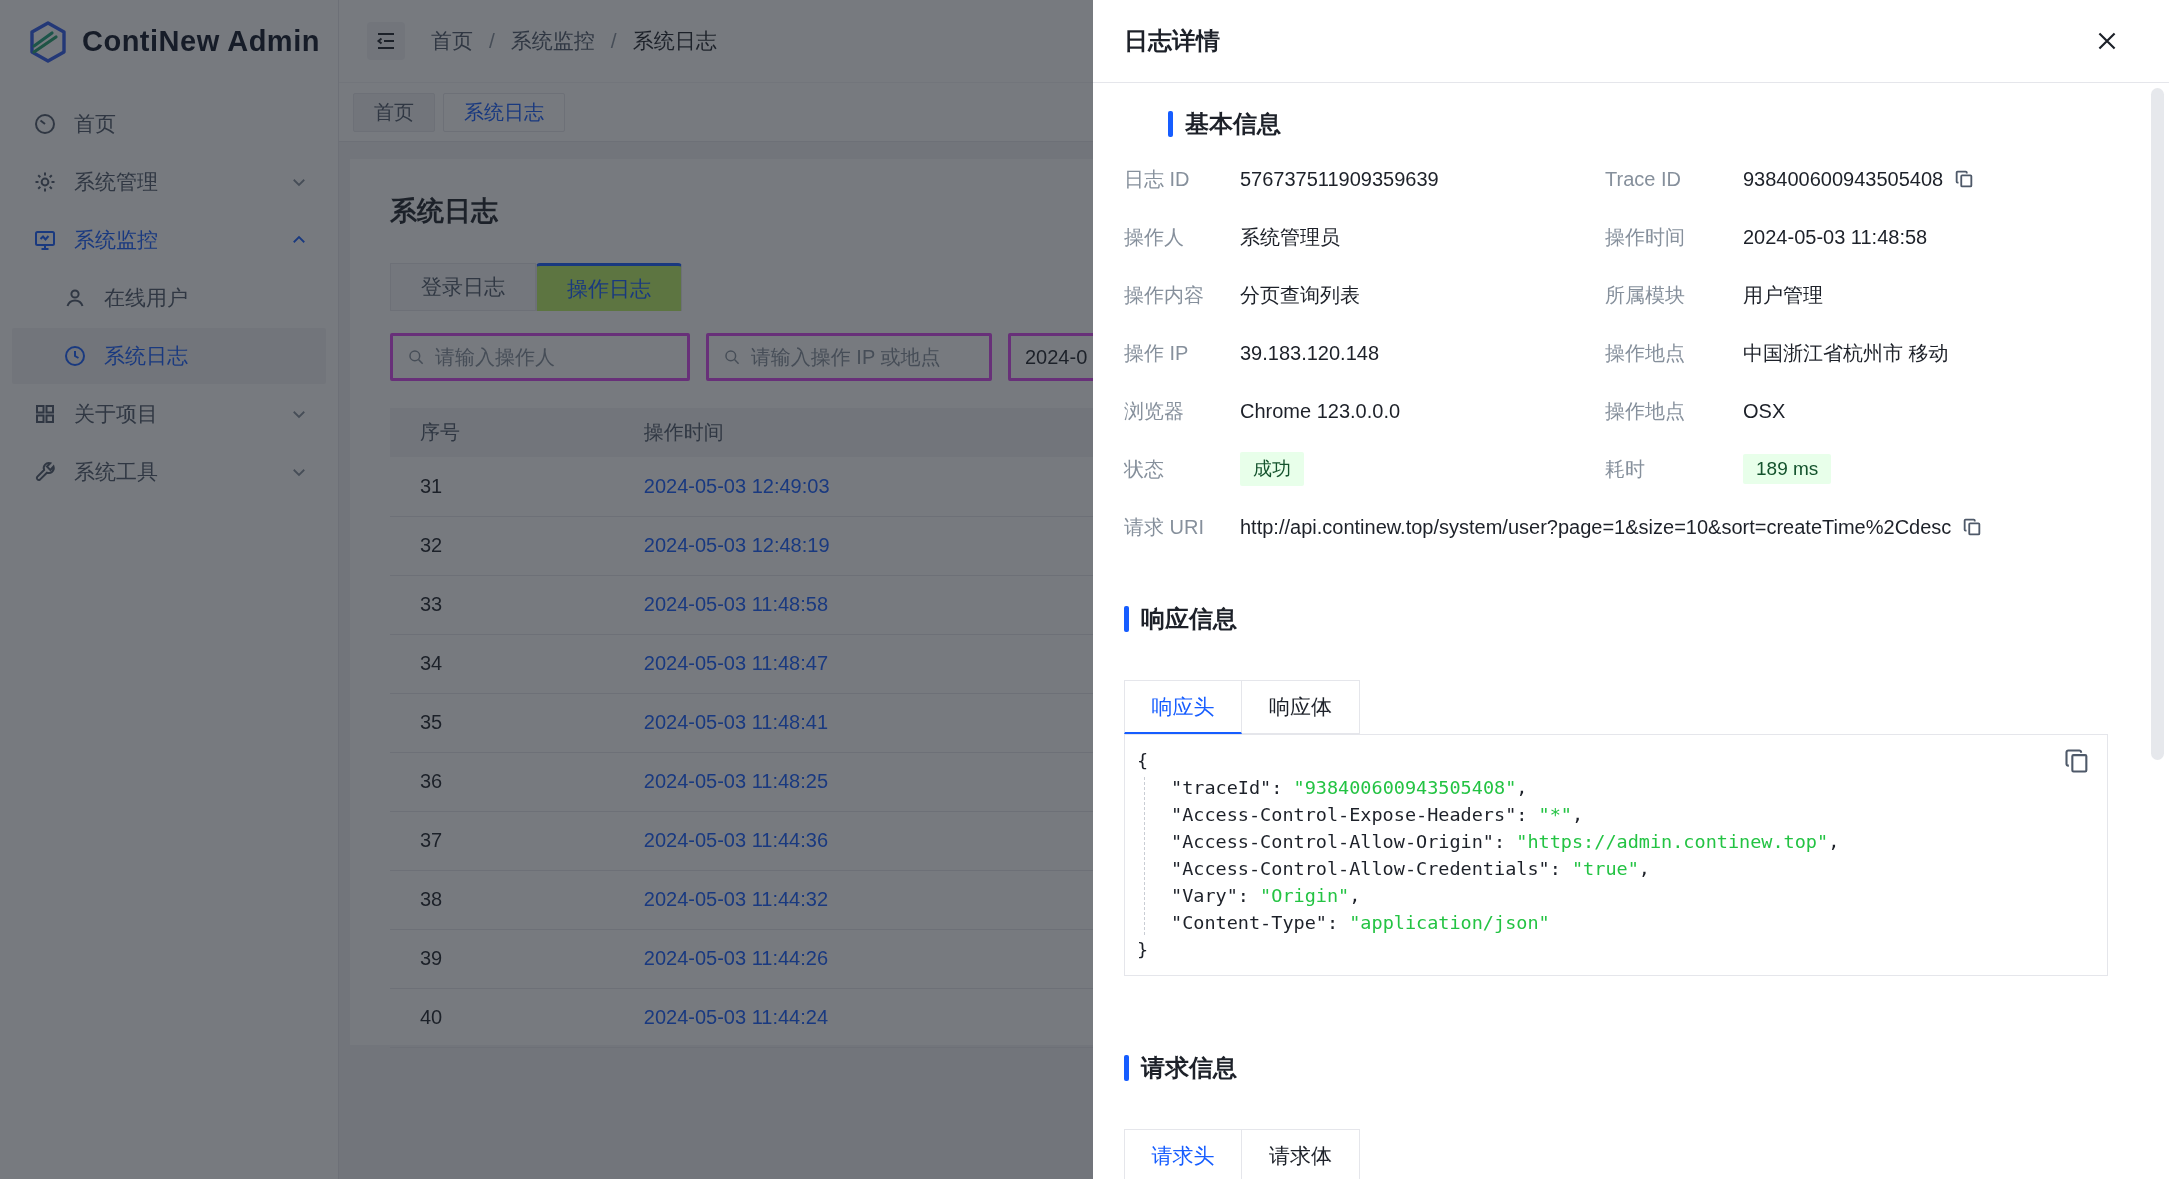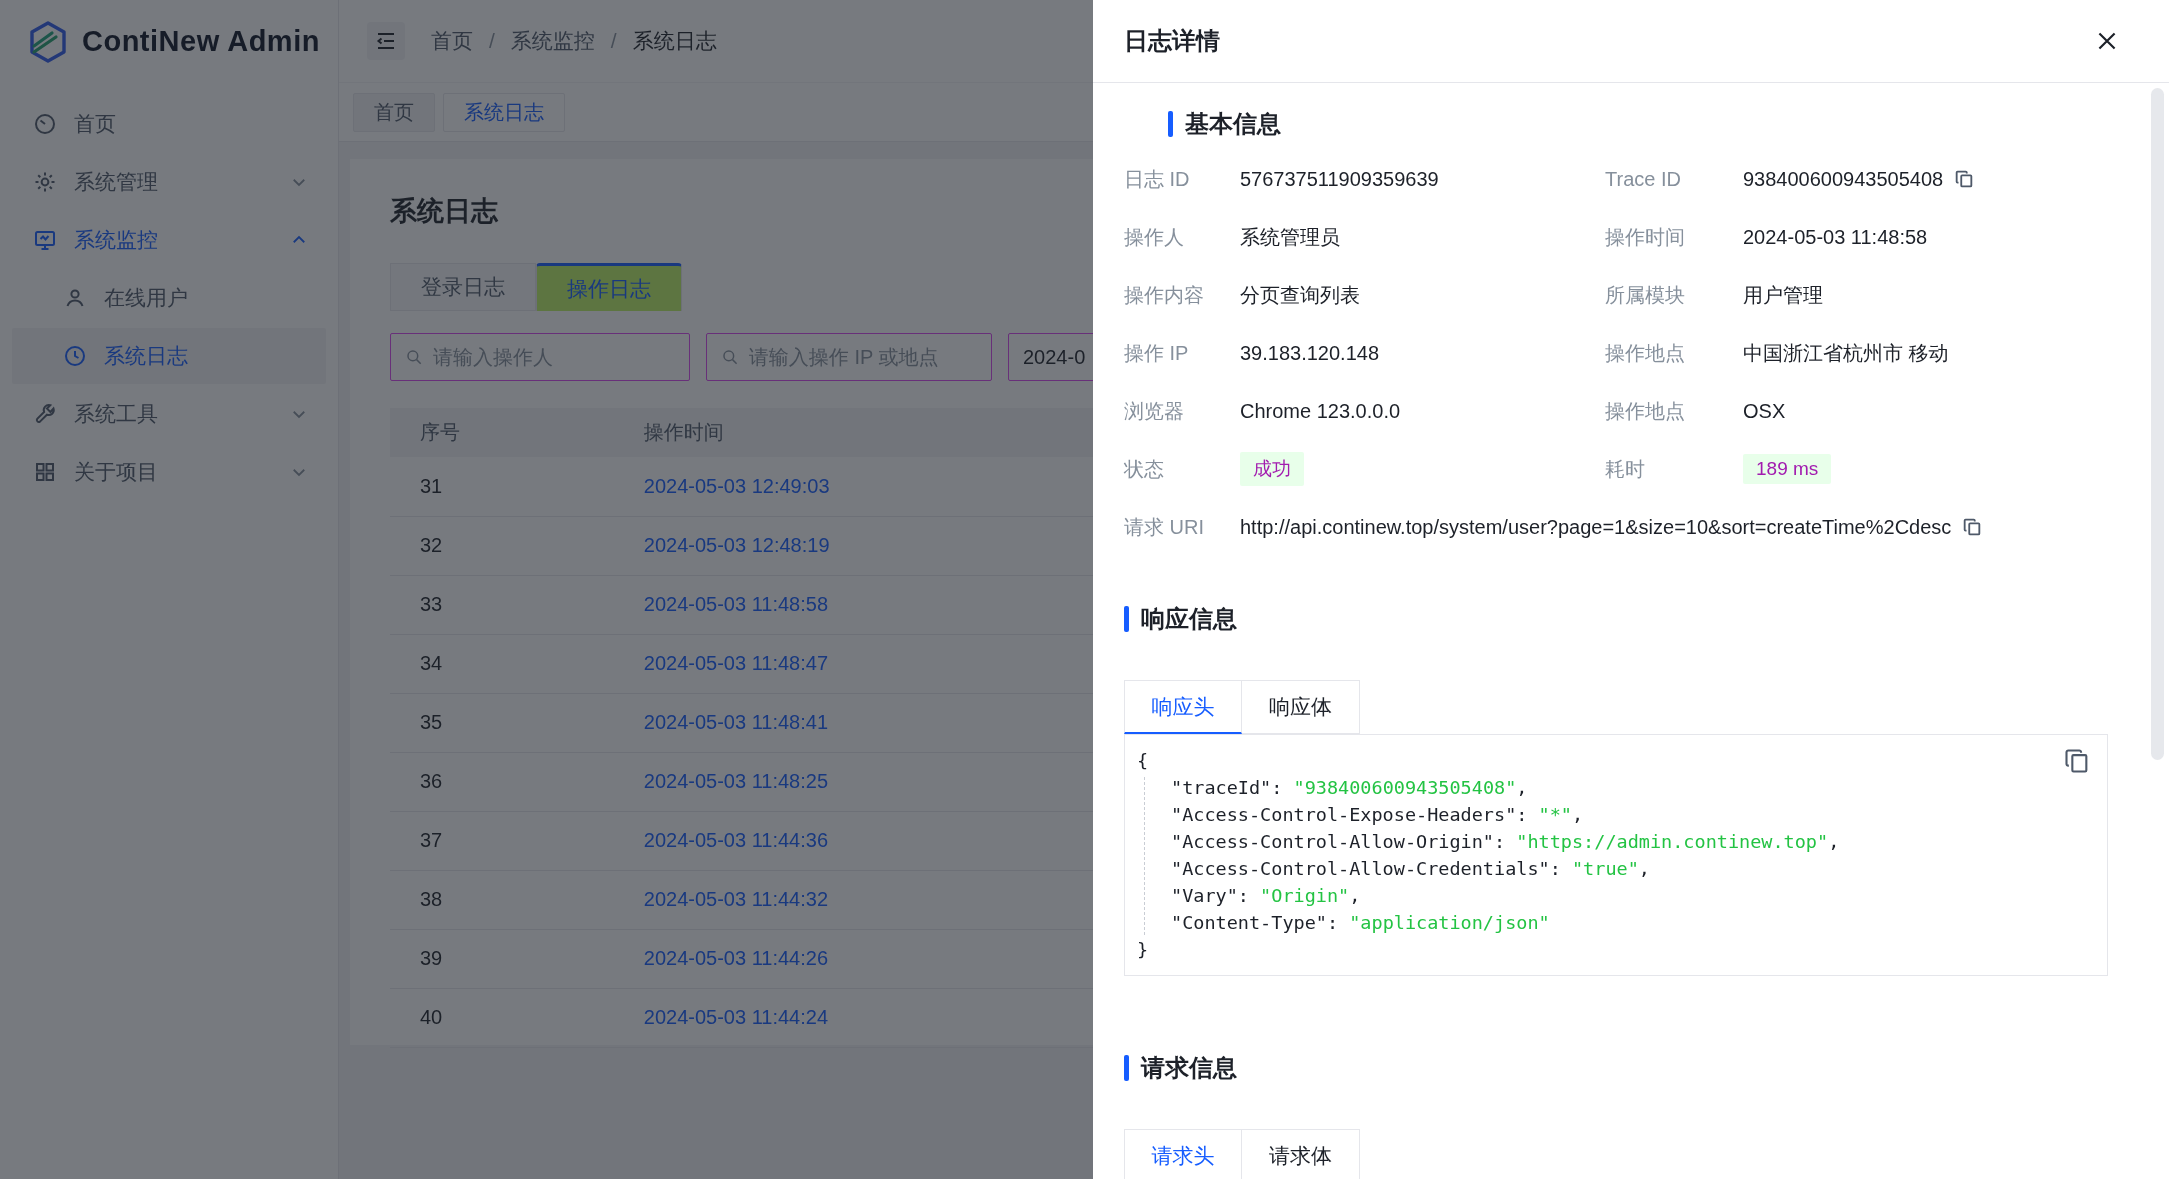--- a/index.html
+++ b/index.html
@@ -40,21 +40,21 @@
   
   #page { position:absolute; left:339px; top:142px; right:0; bottom:0; background:#f2f3f5; z-index:1; }
   #card { position:absolute; left:11px; top:17px; width:1800px; height:886px; background:#fff; padding:34px 0 0 40px; }
   .card-title { font-size:27px; font-weight:600; color:#1d2129; }
   .ctabs { display:flex; margin-top:34px; }
   .ctab { height:48px; padding:0 30px; display:flex; align-items:center; font-size:21px; color:#4e5969;
     border:1px solid #e5e6eb; background:#f7f8fa; cursor:pointer; }
   .ctab.active { background:#bef264; color:#165dff; border-top:3px solid #165dff; border-bottom:none;
     border-top-left-radius:4px; border-top-right-radius:4px; }
   .search-row { display:flex; gap:16px; margin-top:22px; }
-  .s-input { height:48px; border:1px solid #d946ef; border-radius:2px; background:#fff;
+  .s-input { height:48px; border:3px solid #d946ef; border-radius:2px; background:#fff;
     display:flex; align-items:center; padding:0 14px; gap:10px; }
   .s-input input { border:none; outline:none; font-size:20px; color:#1d2129; background:transparent;
     font-family:inherit; width:100%; }
   .s-input input::placeholder { color:#86909c; }
   .w1 { width:300px; } .w2 { width:286px; } .w3 { width:300px; }
   .w3 input { color:#1d2129; }
 
   table.log { border-collapse:collapse; margin-top:27px; width:1700px; table-layout:fixed; }
   table.log th { background:#f2f3f5; height:49px; font-weight:400; font-size:20px; color:#4e5969; text-align:left; padding-left:18px; }
   table.log td { height:59px; border-bottom:1px solid #e5e6eb; font-size:20px; color:#1d2129;
@@ -79,21 +79,21 @@
   .sec-bar { width:5px; height:26px; background:#165dff; border-radius:2px; }
   .mt1 { margin-top:25px;margin-left:44px; } .mt2 { margin-top:47px; } .mt3 { margin-top:76px; }
 
   .fields { margin-top:10px; }
   .f-row { display:flex; height:58px; align-items:center; }
   .f-cell { display:flex; align-items:center; width:481px; }
   .f-cell.c2col { width:500px;gap:28px; }
   .f-label { width:116px; flex:0 0 116px; font-size:20px; color:#86909c; }
   .f-cell.c2col .f-label { width:110px; flex:0 0 110px; }
   .f-value { font-size:20px; color:#1d2129; display:flex; align-items:center; gap:10px; white-space:nowrap; }
-  .badge { background:#e8ffea; color:#a21caf; font-size:19px; padding:4px 13px; border-radius:2px; }
+  .badge { background:#e8ffea; color:#14532d; font-size:19px; padding:4px 13px; border-radius:2px; }
   .copy-ic { width:22px; height:22px; color:#4e5969; cursor:pointer; flex:0 0 22px; }
 
   .d-tabs { display:flex; margin-top:45px; }
   .d-tab { width:118px; height:54px; display:flex; align-items:center; justify-content:center;
     border:1px solid #e5e6eb; font-size:21px; color:#1d2129; background:#fff; cursor:pointer; }
   .d-tab + .d-tab { border-left:none; }
   .d-tab.active { color:#165dff; border-bottom:2px solid #165dff; }
   .code-box { position:relative; border:1px solid #e5e6eb; background:#fff; padding:12px 18px 12px 12px;
     font-family:"DejaVu Sans Mono","Liberation Mono",monospace; font-size:18.5px; }
   .code-copy { position:absolute; top:12px; right:16px; width:28px; height:28px; background:transparent;
@@ -163,35 +163,35 @@
     </div>
     <div class="menu-item child selected">
       <svg class="mi-icon" viewBox="0 0 24 24" fill="none" stroke="currentColor" stroke-width="2">
         <circle cx="12" cy="12" r="9"></circle>
           <path d="M12 7v5l3.5 2"></path>
       </svg>
       <span class="lbl">系统日志</span>
     </div>
     <div class="menu-item">
       <svg class="mi-icon" viewBox="0 0 24 24" fill="none" stroke="currentColor" stroke-width="2">
-        <path d="M20.5 6.5a5 5 0 0 1-6.6 6.2L7 19.6a2 2 0 0 1-2.8-2.8l6.9-6.9a5 5 0 0 1 6.2-6.6L14 6.6l3.4 3.4 3.1-3.5z"></path>
-      </svg>
-      <span class="lbl">系统工具</span>
-      <svg class="chev" viewBox="0 0 24 24" fill="none" stroke="currentColor" stroke-width="2.4">
-          <path d="M5 9l7 7 7-7"></path>
-        </svg>
-    </div>
-    <div class="menu-item">
-      <svg class="mi-icon" viewBox="0 0 24 24" fill="none" stroke="currentColor" stroke-width="2">
         <rect x="4" y="4" width="6.5" height="6.5"></rect>
           <rect x="13.5" y="4" width="6.5" height="6.5"></rect>
         <rect x="4" y="13.5" width="6.5" height="6.5"></rect>
           <rect x="13.5" y="13.5" width="6.5" height="6.5"></rect>
       </svg>
       <span class="lbl">关于项目</span>
+      <svg class="chev" viewBox="0 0 24 24" fill="none" stroke="currentColor" stroke-width="2.4">
+          <path d="M5 9l7 7 7-7"></path>
+        </svg>
+    </div>
+    <div class="menu-item">
+      <svg class="mi-icon" viewBox="0 0 24 24" fill="none" stroke="currentColor" stroke-width="2">
+        <path d="M20.5 6.5a5 5 0 0 1-6.6 6.2L7 19.6a2 2 0 0 1-2.8-2.8l6.9-6.9a5 5 0 0 1 6.2-6.6L14 6.6l3.4 3.4 3.1-3.5z"></path>
+      </svg>
+      <span class="lbl">系统工具</span>
       <svg class="chev" viewBox="0 0 24 24" fill="none" stroke="currentColor" stroke-width="2.4">
           <path d="M5 9l7 7 7-7"></path>
         </svg>
     </div>
   </div>
 </div>
 
 <div id="topbar">
   <button class="collapse-btn">
     <svg width="24" height="24" viewBox="0 0 24 24" fill="none" stroke="currentColor" stroke-width="2">

